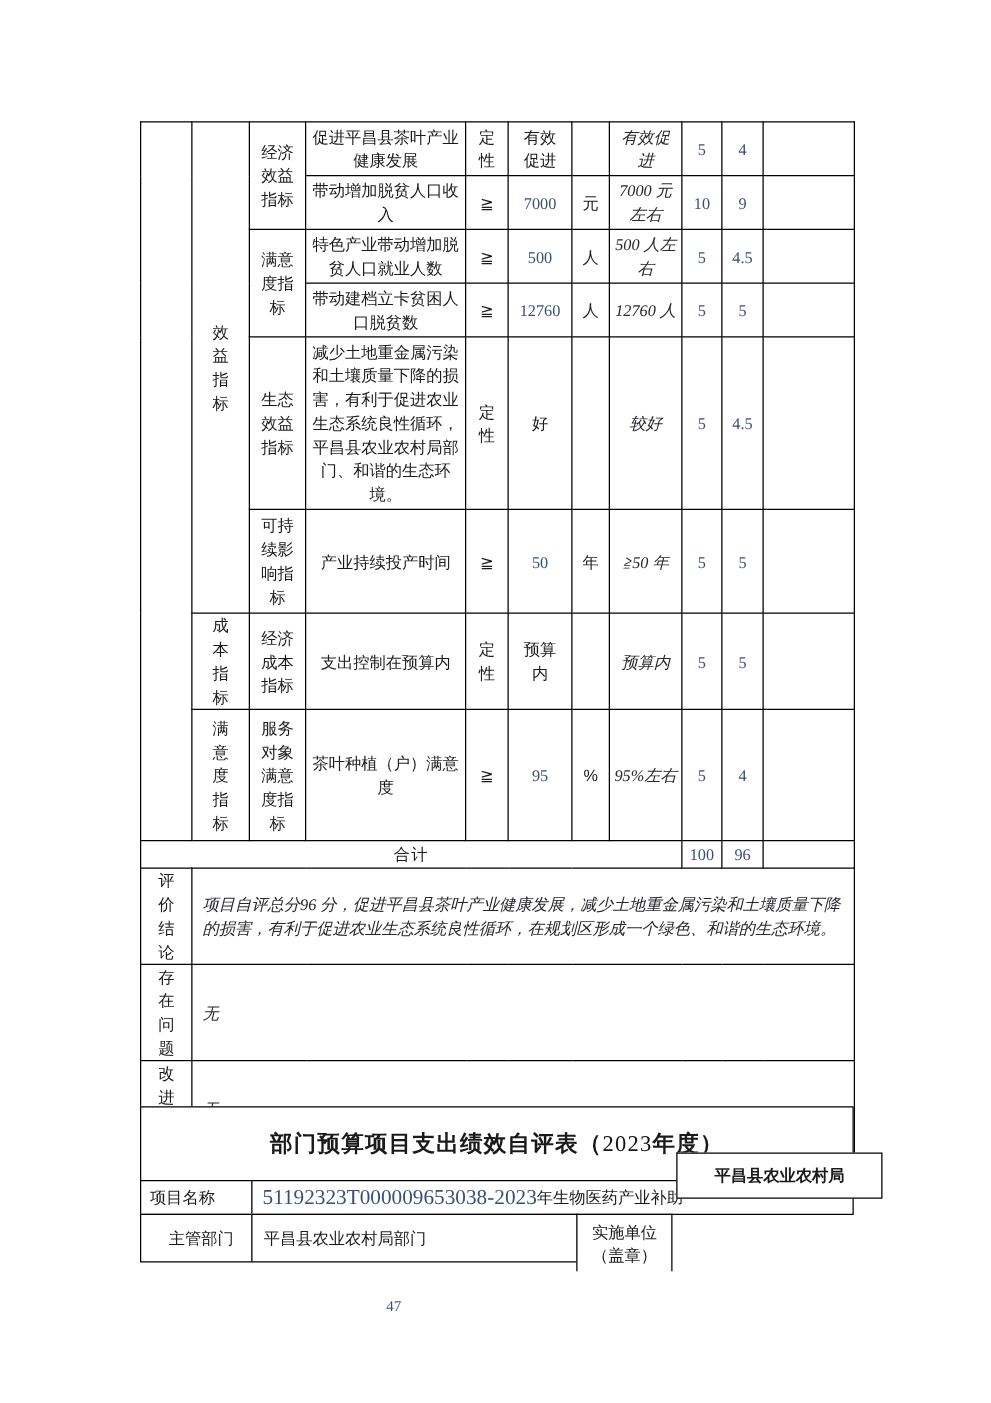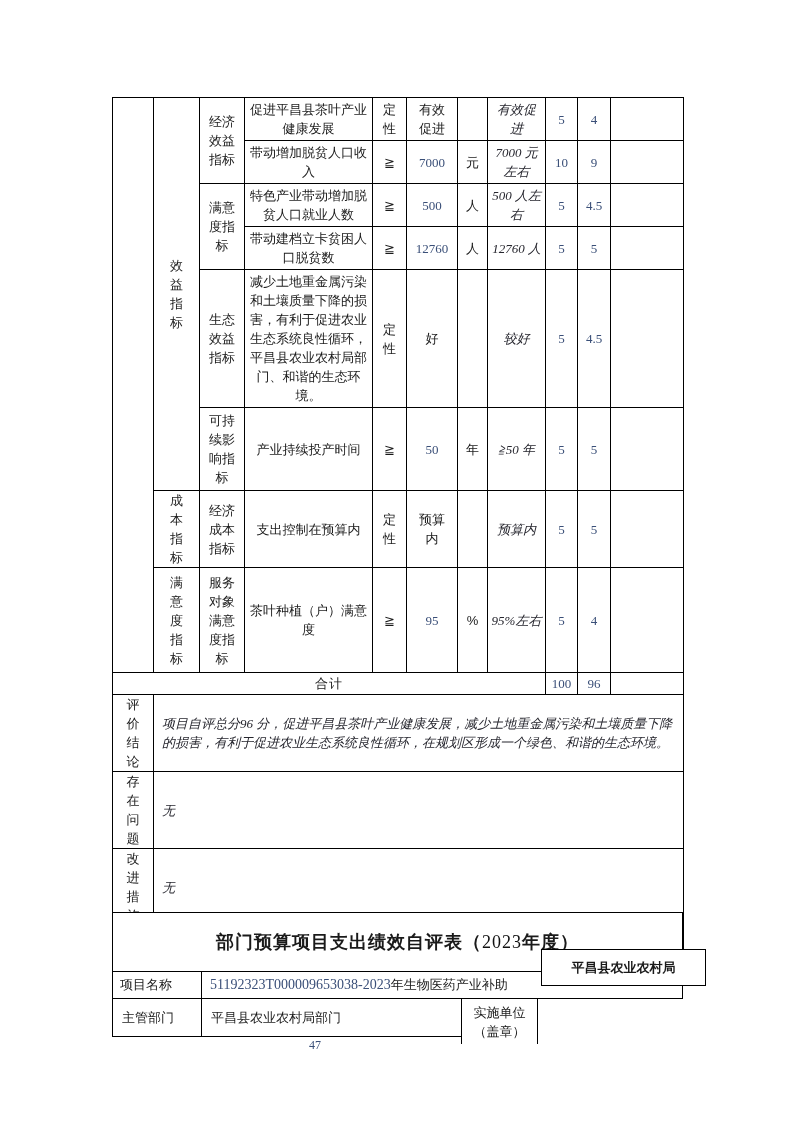--- a/index.html
+++ b/index.html
@@ -67,31 +67,31 @@
   .h22  { height: 22px; }
   .h40  { height: 40px; }
   .h27  { height: 27px; }
 
   
   .t2box {
     position: absolute;
     border: 1px solid #000;
     background: #fff;
     display: flex; align-items: center; justify-content: center;
-    font-size: 13px; text-align: center; margin-top: 27px;
+    font-size: 13px; text-align: center;
   }
   .t2-title {
     left: 112px; top: 885px; width: 571px; height: 60px;
     font-size: 18px; font-weight: bold; letter-spacing: 1px;
   }
   .t2-title .num { font-size: 18px; font-weight: normal; color: #111; }
   .t2-plabel { left: 112px; top: 944px; width: 90px; height: 28px; justify-content: flex-start; padding-left: 7px; }
   .t2-pvalue { left: 201px; top: 944px; width: 482px; height: 28px; justify-content: flex-start; padding-left: 8px; }
-  .t2-pvalue .num { font-size: 14px; }
-  .t2-dlabel { left: 112px; top: 971px; width: 90px; height: 39px; justify-content: flex-start; padding-left: 9px; }
+  .t2-pvalue .num { font-size: 17px; }
+  .t2-dlabel { left: 112px; top: 971px; width: 90px; height: 39px; justify-content: flex-start; padding-left: 22px; }
   .t2-dvalue { left: 201px; top: 971px; width: 261px; height: 39px; justify-content: flex-start; padding-left: 9px; }
   .t2-ilabel {
     left: 461px; top: 971px; width: 77px; height: 46px;
     border-bottom: none;
     white-space: pre-line;
     align-items: flex-start; padding-top: 4px;
     line-height: 19px;
   }
   .t2-ivalue { left: 541px; top: 922px; width: 165px; height: 37px; font-weight: bold; }
 

